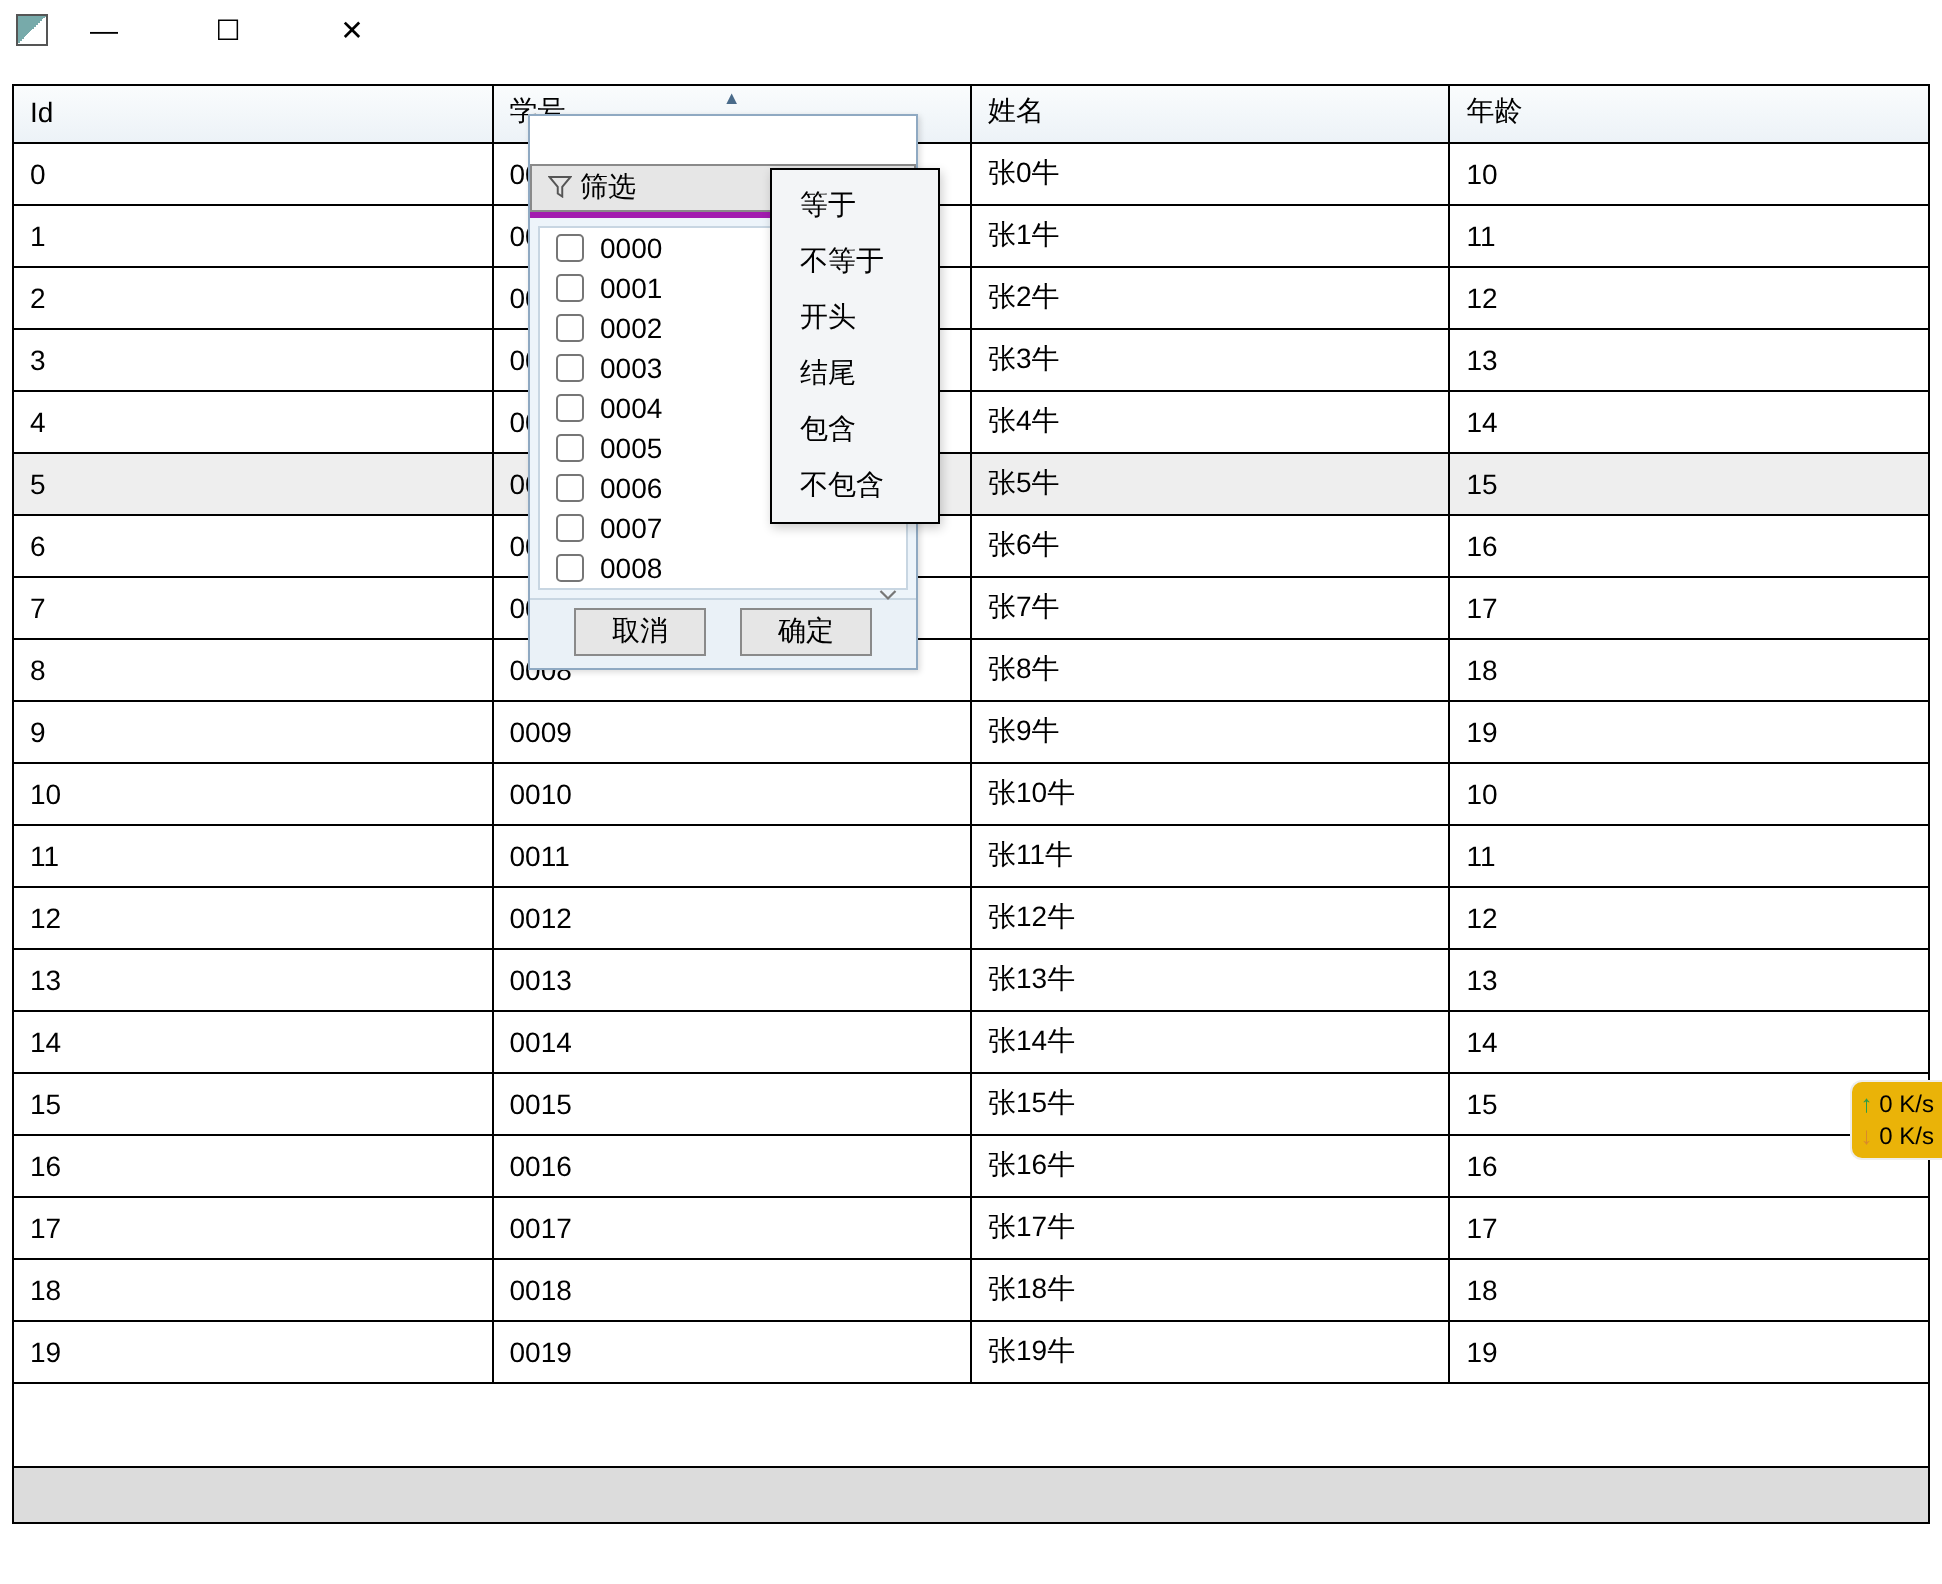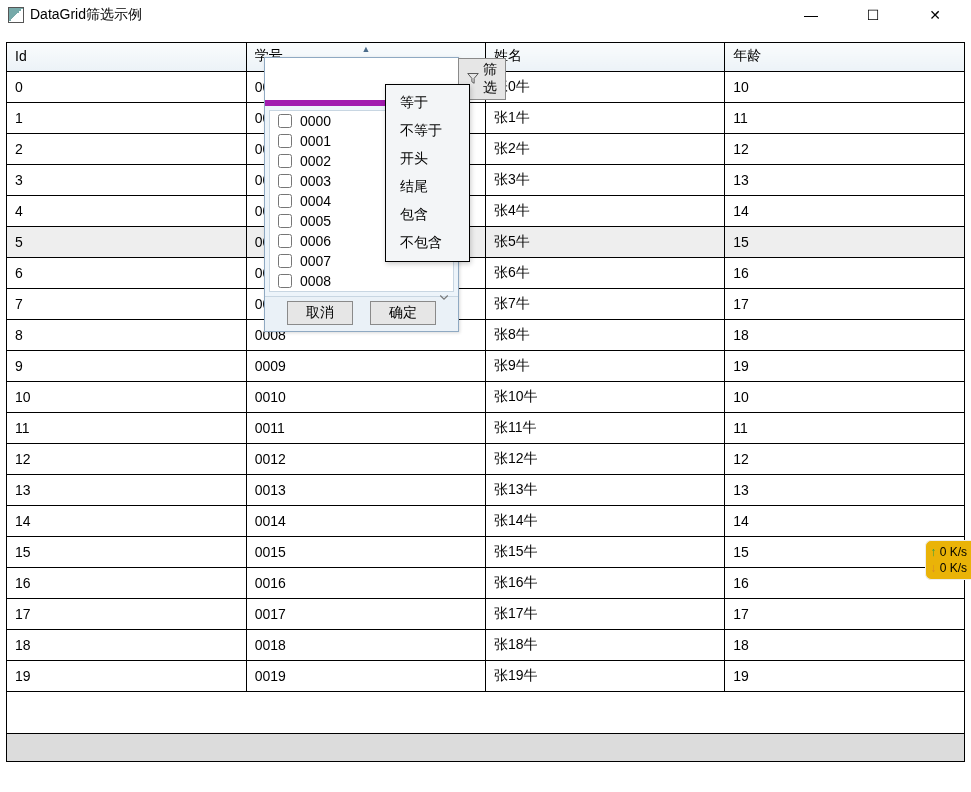--- a/index.html
+++ b/index.html
@@ -85,21 +85,22 @@
       top: 57px;
       width: 195px;
       border: 1px solid #8fa9c2;
       background: #edf4fa;
       box-shadow: 1px 1px 3px rgba(0,0,0,.15);
       z-index: 10;
     }
     .filter-popup .topbar {
       display:flex;
       background:#fff;
-      border-bottom:6px solid #a21caf;
+      border-bottom:3px solid #a21caf;
+      flex-direction:column;
     }
     .filter-popup .topbar input {
       flex:1;
       border:none;
       outline:none;
       padding:4px 6px;
       font-size:14px;
       font-family:inherit;
     }
     .filter-popup .topbar .filter-btn {
@@ -183,21 +184,20 @@
       pointer-events:none;
     }
     .netspeed .up::before{ content:"↑ "; color:#2a9d4a; }
     .netspeed .down::before{ content:"↓ "; color:#d98a2a; }
   </style>
 </head>
 <body>
 
 <div class="titlebar">
   <span class="app-icon"></span>
-  <span class="title">DataGrid筛选示例</span>
   <div class="winbtns">
     <div class="winbtn">—</div>
     <div class="winbtn">☐</div>
     <div class="winbtn close">✕</div>
   </div>
 </div>
 
 <div class="main">
   <table class="datagrid">
     <thead>

